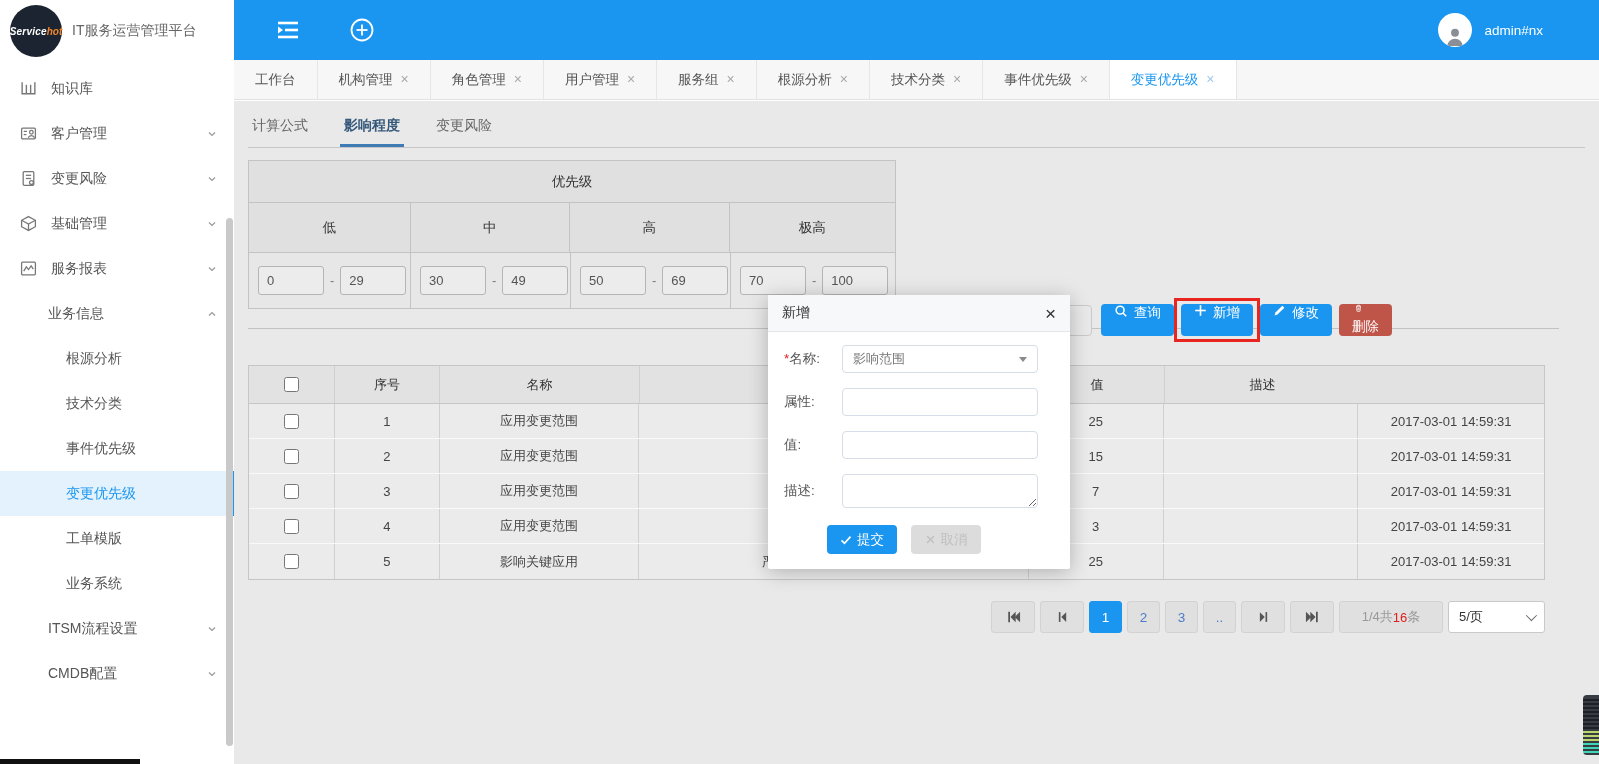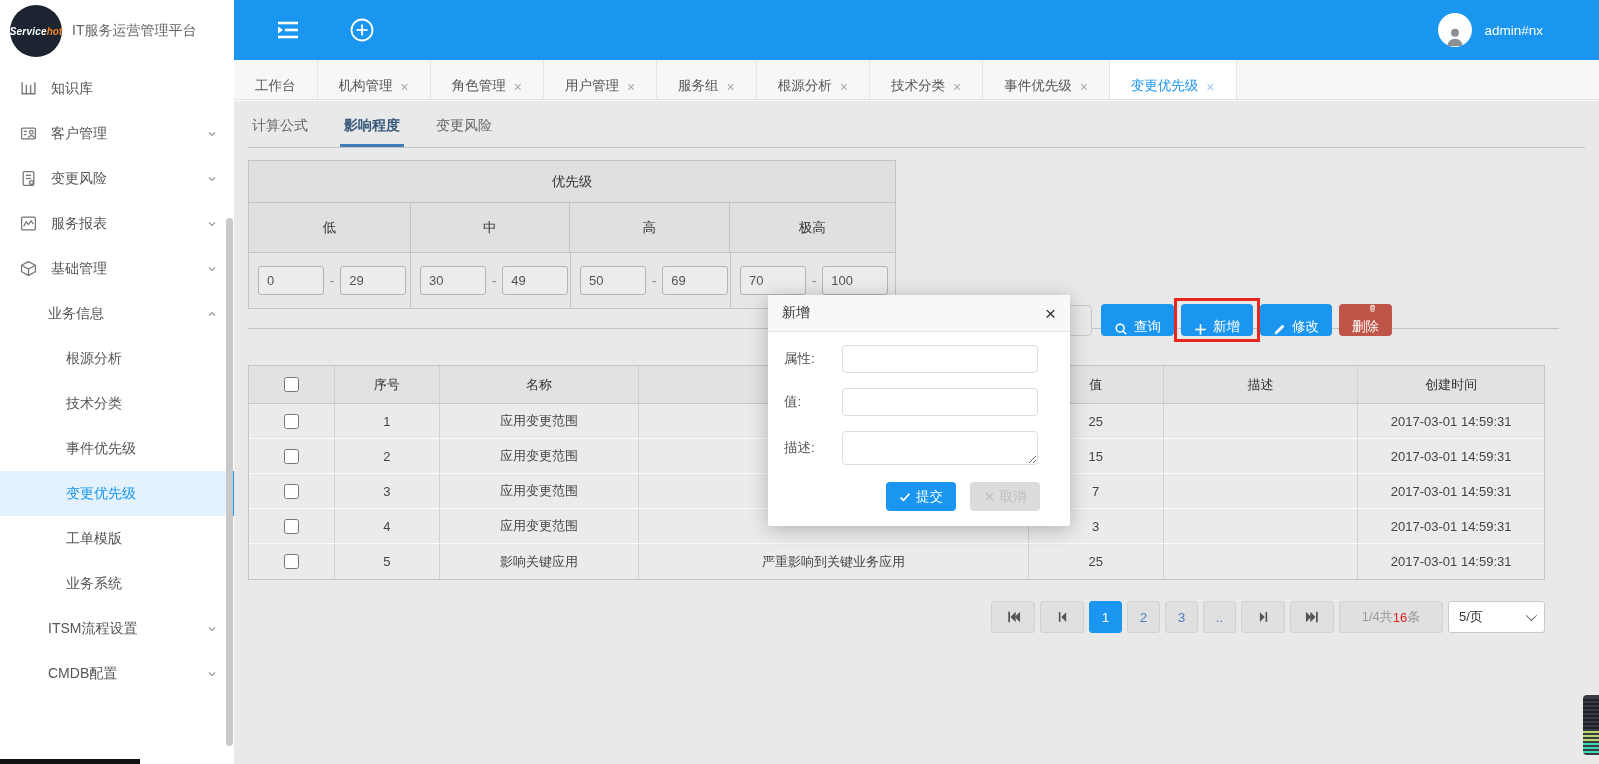--- a/index.html
+++ b/index.html
@@ -27,21 +27,21 @@
   
   .main { position:absolute; left:234px; top:0; width:1365px; height:764px; }
   .topbar { height:60px; background:#1a96f0; display:flex; align-items:center; }
   .tb-ic { margin-left:41px; display:flex; cursor:pointer; }
   .tb-ic.plus { margin-left:48px; }
   .userbox { margin-left:auto; margin-right:56px; display:flex; align-items:center; gap:12px; }
   .avatar { width:34px; height:34px; border-radius:50%; background:#fff; display:flex; align-items:flex-end; justify-content:center; overflow:hidden; }
   .username { color:#fff; font-size:13.5px; }
 
   .tabstrip { height:40px; background:#f7f7f7; border-bottom:1px solid #e2e2e2; display:flex; }
-  .tab { display:flex; align-items:flex-end; padding:4px 21px; font-size:13.5px; color:#555; border-right:1px solid #e6e6e6; cursor:pointer; }
+  .tab { display:flex; align-items:flex-start; padding:11px 21px; font-size:13.5px; color:#555; border-right:1px solid #e6e6e6; cursor:pointer; }
   .tab .x { color:#a9a9a9; margin-left:8px; font-size:14px; }
   .tab.active { background:#fff; color:#1a96f0; }
   .tab.active .x { color:#9fc9ef; }
 
   .content { position:absolute; top:101px; left:0; right:0; bottom:0; background:#e9e9e9; }
   .subtabs { display:flex; gap:28px; margin:10px 14px 0 14px; border-bottom:1px solid #c6c6c6; }
   .subtab { font-size:14px; color:#666; padding:6px 4px 9px 4px; cursor:pointer; border-bottom:3px solid transparent; }
   .subtab.active { color:#36587a; border-bottom-color:#3f7cb5; font-weight:bold; }
 
   
@@ -54,21 +54,21 @@
   .pt-cell { display:flex; align-items:center; gap:6px; padding:0 9px; border-right:1px solid #c3c3c3; }
   .w162{width:162px;} .w160{width:160px;} .w166{width:166px;}
   .range-in { width:66px; height:29px; border:1px solid #b5b5b5; border-radius:3px; background:#ececec; padding:0 8px; font-size:13px; color:#555; font-family:inherit; }
   .dash { color:#777; font-size:13px; }
 
   .section-divider { position:absolute; left:14px; right:40px; top:227px; border-top:1px solid #c2c2c2; }
 
   
   .toolbar { position:absolute; top:203px; right:207px; display:flex; gap:7px; align-items:center; z-index:20; }
   .search-in { width:148px; height:31px; border:1px solid #c9c9c9; border-radius:4px; background:#e9e9e9; padding:0 10px; font-size:13px; margin-right:2px; font-family:inherit; }
-  .btn { height:32px; border:none; border-radius:4px; padding:0 13px; display:flex; align-items:flex-end; gap:6px; color:#fff; font-size:13.5px; cursor:pointer; font-family:inherit; }
+  .btn { height:32px; border:none; border-radius:4px; padding:0 13px; display:flex; align-items:flex-start; gap:6px; color:#fff; font-size:13.5px; cursor:pointer; font-family:inherit; }
   .btn.blue { background:#1a96f0; }
   .btn.red { background:#bf5549;flex-direction:column; }
   .ann-wrap { position:relative; }
   .annotation { position:absolute; left:-7px; top:-6px; right:-7px; bottom:-6px; border:3px solid #e8251f; pointer-events:none; }
 
   
   .dtable { position:absolute; top:264px; left:14px; width:1297px; border:1px solid #c6c6c6; font-size:13px; color:#444; }
   .dt-row { display:flex; height:35px; background:#ebebeb; border-bottom:1px solid #f9f9f9; }
   .dt-row.header { height:38px; background:#e2e2e2; border-bottom:1px solid #c6c6c6; color:#333; }
   .dt-row:last-child { border-bottom:none; }
@@ -95,21 +95,21 @@
   .m-body { padding:13px 16px 0 16px; }
   .m-row { display:flex; align-items:center; margin-bottom:15px; }
   .m-row.top { align-items:center; }
   .m-label { width:58px; font-size:13.5px; color:#555; flex:none; padding-top:0; }
   .req { color:#e02020; }
   .m-ctrl { width:196px; }
   .m-select { height:28px; border:1px solid #d6dde6; border-radius:4px; display:flex; align-items:center; padding:0 10px; font-size:13px; color:#777; cursor:pointer; background:#fff; }
   .m-select .tri { margin-left:auto; width:0; height:0; border-left:4px solid transparent; border-right:4px solid transparent; border-top:5px solid #8a8a8a; }
   .m-input { width:196px; height:28px; border:1px solid #d6dde6; border-radius:4px; padding:0 10px; font-size:13px; color:#555; font-family:inherit; background:#fff; }
   .m-textarea { width:196px; height:34px; border:1px solid #d6dde6; border-radius:4px; padding:5px 10px; font-size:13px; color:#555; resize:vertical; font-family:inherit; background:#fff; }
-  .m-foot { display:flex; justify-content:flex-end; gap:14px; padding:2px 30px 15px 0; }
+  .m-foot { display:flex; justify-content:center; gap:14px; padding:2px 30px 15px 0; }
   .m-btn { height:29px; width:70px; border:none; border-radius:4px; display:flex; align-items:center; justify-content:center; gap:5px; font-size:13.5px; cursor:pointer; font-family:inherit; }
   .m-btn.submit { background:#1a96f0; color:#fff; }
   .m-btn.cancel { background:#dcdcdc; color:#c0c0c0; }
 
   
   .level-meter { position:absolute; right:0; top:695px; width:16px; height:60px; border-radius:4px 0 0 4px; z-index:60;
     background:linear-gradient(to bottom,
       #383d44 0 4px,#1d2125 4px 6px,#383d44 6px 8px,#1d2125 8px 10px,#383d44 10px 12px,#1d2125 12px 14px,
       #383d44 14px 16px,#1d2125 16px 18px,#383d44 18px 20px,#1d2125 20px 22px,#383d44 22px 24px,#1d2125 24px 26px,
       #383d44 26px 28px,#1d2125 28px 30px,#383d44 30px 32px,#1d2125 32px 34px,#383d44 34px 36px,
@@ -173,40 +173,40 @@
         <span>变更风险</span>
         <span class="chev">
           <svg class="icon" width="12" height="12" viewBox="0 0 16 16" fill="none" stroke="#999" stroke-width="1.6">
               <polyline points="4,6 8,10 12,6"></polyline>
             </svg>
         </span>
       </div>
       <div class="si">
         <span class="ic">
           <svg class="icon" width="17" height="17" viewBox="0 0 16 16" fill="none" stroke="#777" stroke-width="1.2">
-              <rect x="1.5" y="2" width="13" height="12" rx="1"></rect>
-              <polyline points="3.5,10.5 6,6.5 8,9 10.5,5.5 12.5,8.5"></polyline>
-            </svg>
-        </span>
-        <span>服务报表</span>
+              <polygon points="8,1.5 14.5,5 14.5,11 8,14.5 1.5,11 1.5,5"></polygon>
+              <polyline points="1.5,5 8,8.5 14.5,5"></polyline>
+              <line x1="8" y1="8.5" x2="8" y2="14.5"></line>
+            </svg>
+        </span>
+        <span>基础管理</span>
         <span class="chev">
           <svg class="icon" width="12" height="12" viewBox="0 0 16 16" fill="none" stroke="#999" stroke-width="1.6">
               <polyline points="4,6 8,10 12,6"></polyline>
             </svg>
         </span>
       </div>
       <div class="si">
         <span class="ic">
           <svg class="icon" width="17" height="17" viewBox="0 0 16 16" fill="none" stroke="#777" stroke-width="1.2">
-              <polygon points="8,1.5 14.5,5 14.5,11 8,14.5 1.5,11 1.5,5"></polygon>
-              <polyline points="1.5,5 8,8.5 14.5,5"></polyline>
-              <line x1="8" y1="8.5" x2="8" y2="14.5"></line>
-            </svg>
-        </span>
-        <span>基础管理</span>
+              <rect x="1.5" y="2" width="13" height="12" rx="1"></rect>
+              <polyline points="3.5,10.5 6,6.5 8,9 10.5,5.5 12.5,8.5"></polyline>
+            </svg>
+        </span>
+        <span>服务报表</span>
         <span class="chev">
           <svg class="icon" width="12" height="12" viewBox="0 0 16 16" fill="none" stroke="#999" stroke-width="1.6">
               <polyline points="4,6 8,10 12,6"></polyline>
             </svg>
         </span>
       </div>
       <div class="si lvl1">
         <span>业务信息</span>
         <span class="chev">
           <svg class="icon" width="12" height="12" viewBox="0 0 16 16" fill="none" stroke="#999" stroke-width="1.6">
@@ -399,21 +399,20 @@
       <div class="dtable">
         <div class="dt-row header">
           <div class="dt-cell c-chk">
               <input type="checkbox" class="chk" style="">
             </div>
           <div class="dt-cell c-seq">序号</div>
           <div class="dt-cell c-name">名称</div>
           <div class="dt-cell c-attr"></div>
           <div class="dt-cell c-val">值</div>
           <div class="dt-cell c-desc">描述</div>
-          <div class="dt-cell c-created">创建时间</div>
         </div>
         <div class="dt-row">
           <div class="dt-cell c-chk">
               <input type="checkbox" class="chk" style="">
             </div>
           <div class="dt-cell c-seq">1</div>
           <div class="dt-cell c-name">应用变更范围</div>
           <div class="dt-cell c-attr"></div>
           <div class="dt-cell c-val">25</div>
           <div class="dt-cell c-desc"></div>
@@ -509,20 +508,29 @@
 
     </div>
   </div>
 
   <div class="modal">
     <div class="m-head">
       <span class="m-title">新增</span>
       <span class="m-close">×</span>
     </div>
     <div class="m-body">
+      <div class="m-row">
+        <span class="m-label"><span class="req">*</span><span>名称:</span></span>
+        <div class="m-ctrl">
+          <div class="m-select">
+            <span>影响范围</span>
+            <span class="tri"></span>
+          </div>
+        </div>
+      </div>
       <div class="m-row">
         <span class="m-label">属性:</span>
         <input class="m-input" value="" style="">
       </div>
       <div class="m-row">
         <span class="m-label">值:</span>
         <input class="m-input" value="" style="">
       </div>
       <div class="m-row top">
         <span class="m-label">描述:</span>

